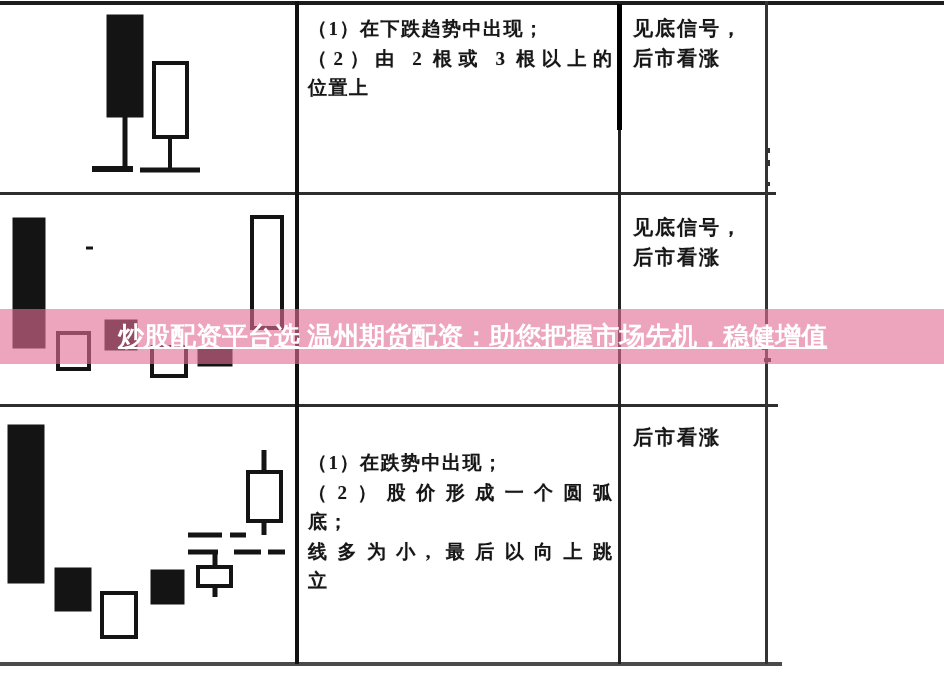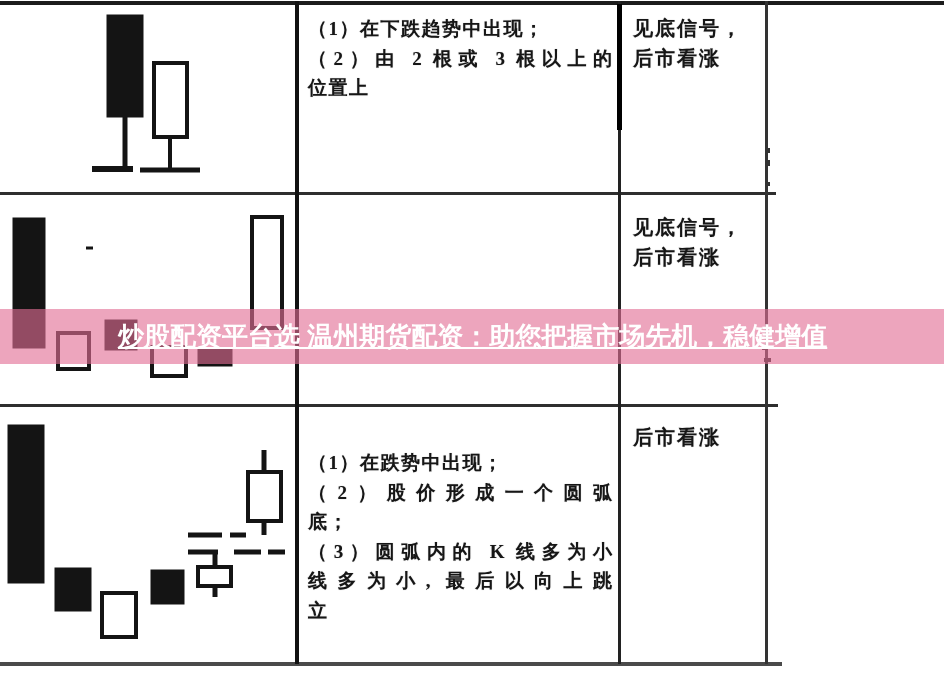--- a/index.html
+++ b/index.html
@@ -77,21 +77,20 @@
 
   <div class="crit" style="top:14px;">
     <div class="ln">（1）在下跌趋势中出现；</div>
     <div class="ln jl">（2）由 2 根或 3 根以上的</div>
     <div class="ln">位置上</div>
   </div>
   <div class="crit" style="top:419px;margin-top:29px;">
     <div class="ln">（1）在跌势中出现；</div>
     <div class="ln jl">（2）股价形成一个圆弧</div>
     <div class="ln">底；</div>
-    <div class="ln jl">（3）圆弧内的 K 线多为小</div>
     <div class="ln jl">线多为小, 最后以向上跳</div>
     <div class="ln">立</div>
   </div>
 
   <div class="sig" style="top:13px;">
     <div>见底信号，</div>
     <div>后市看涨</div>
   </div>
   <div class="sig" style="top:212px;">
     <div>见底信号，</div>

